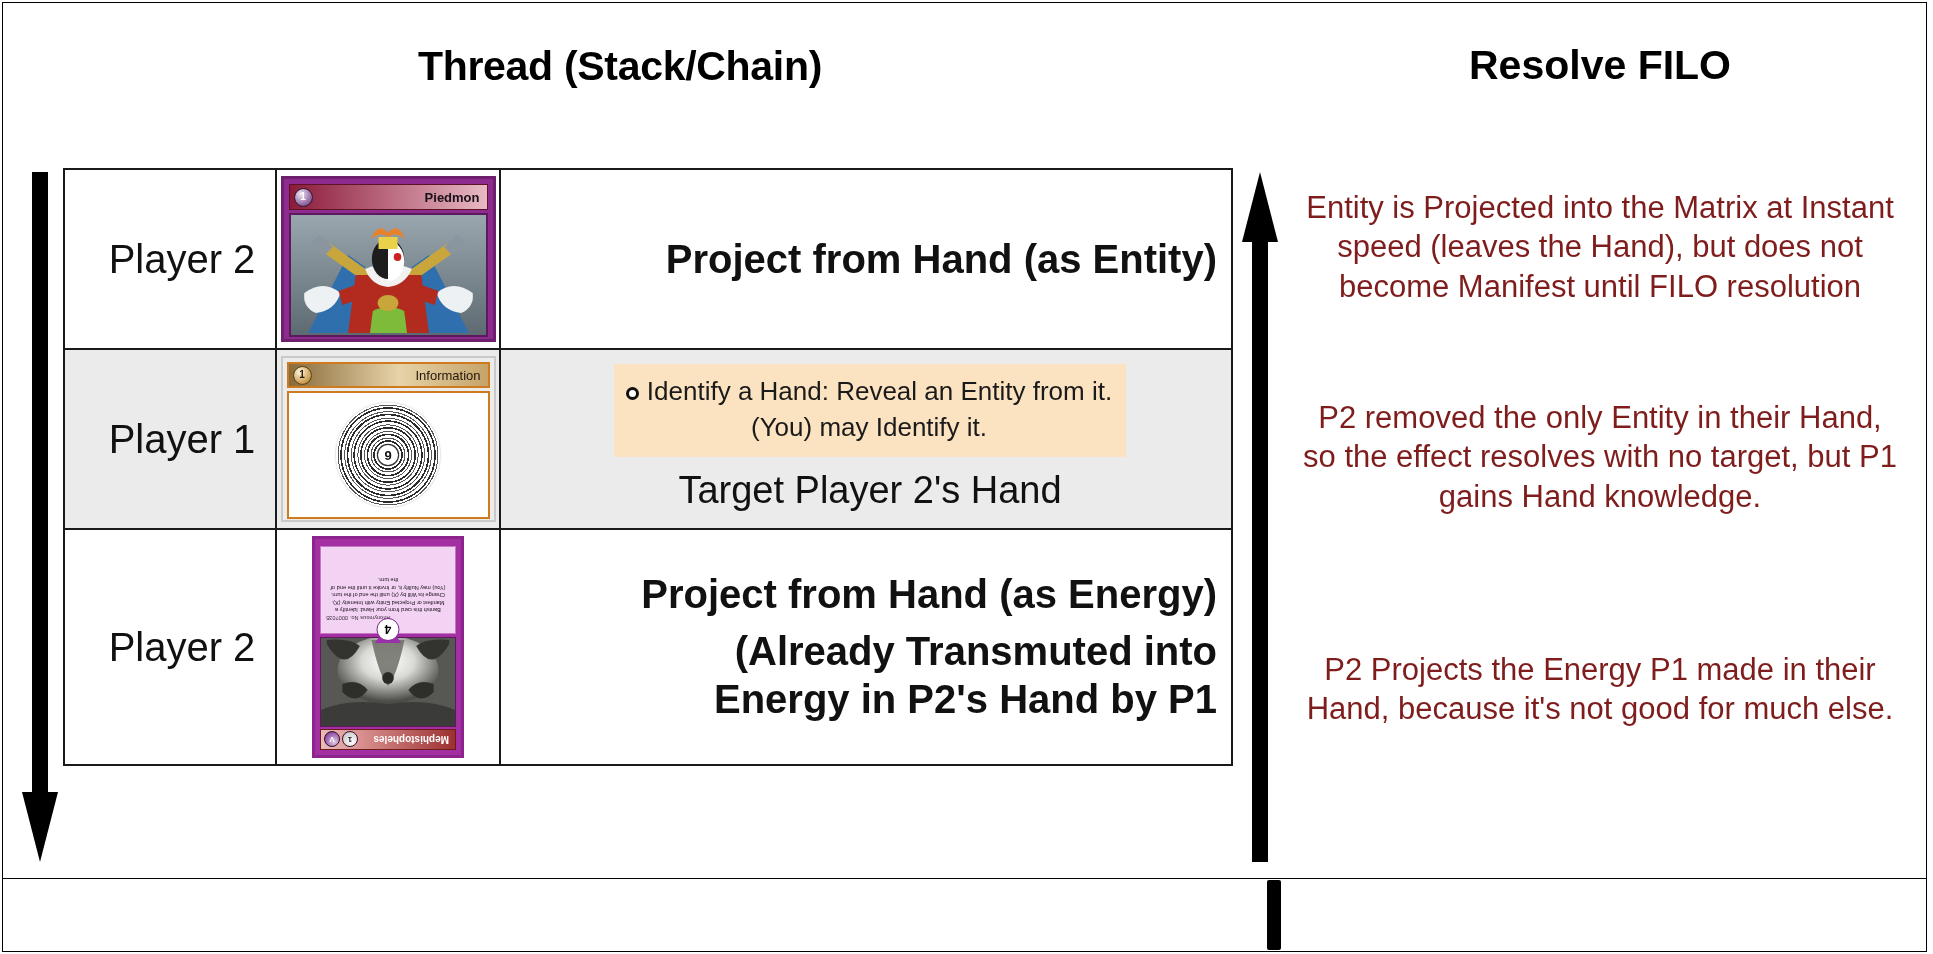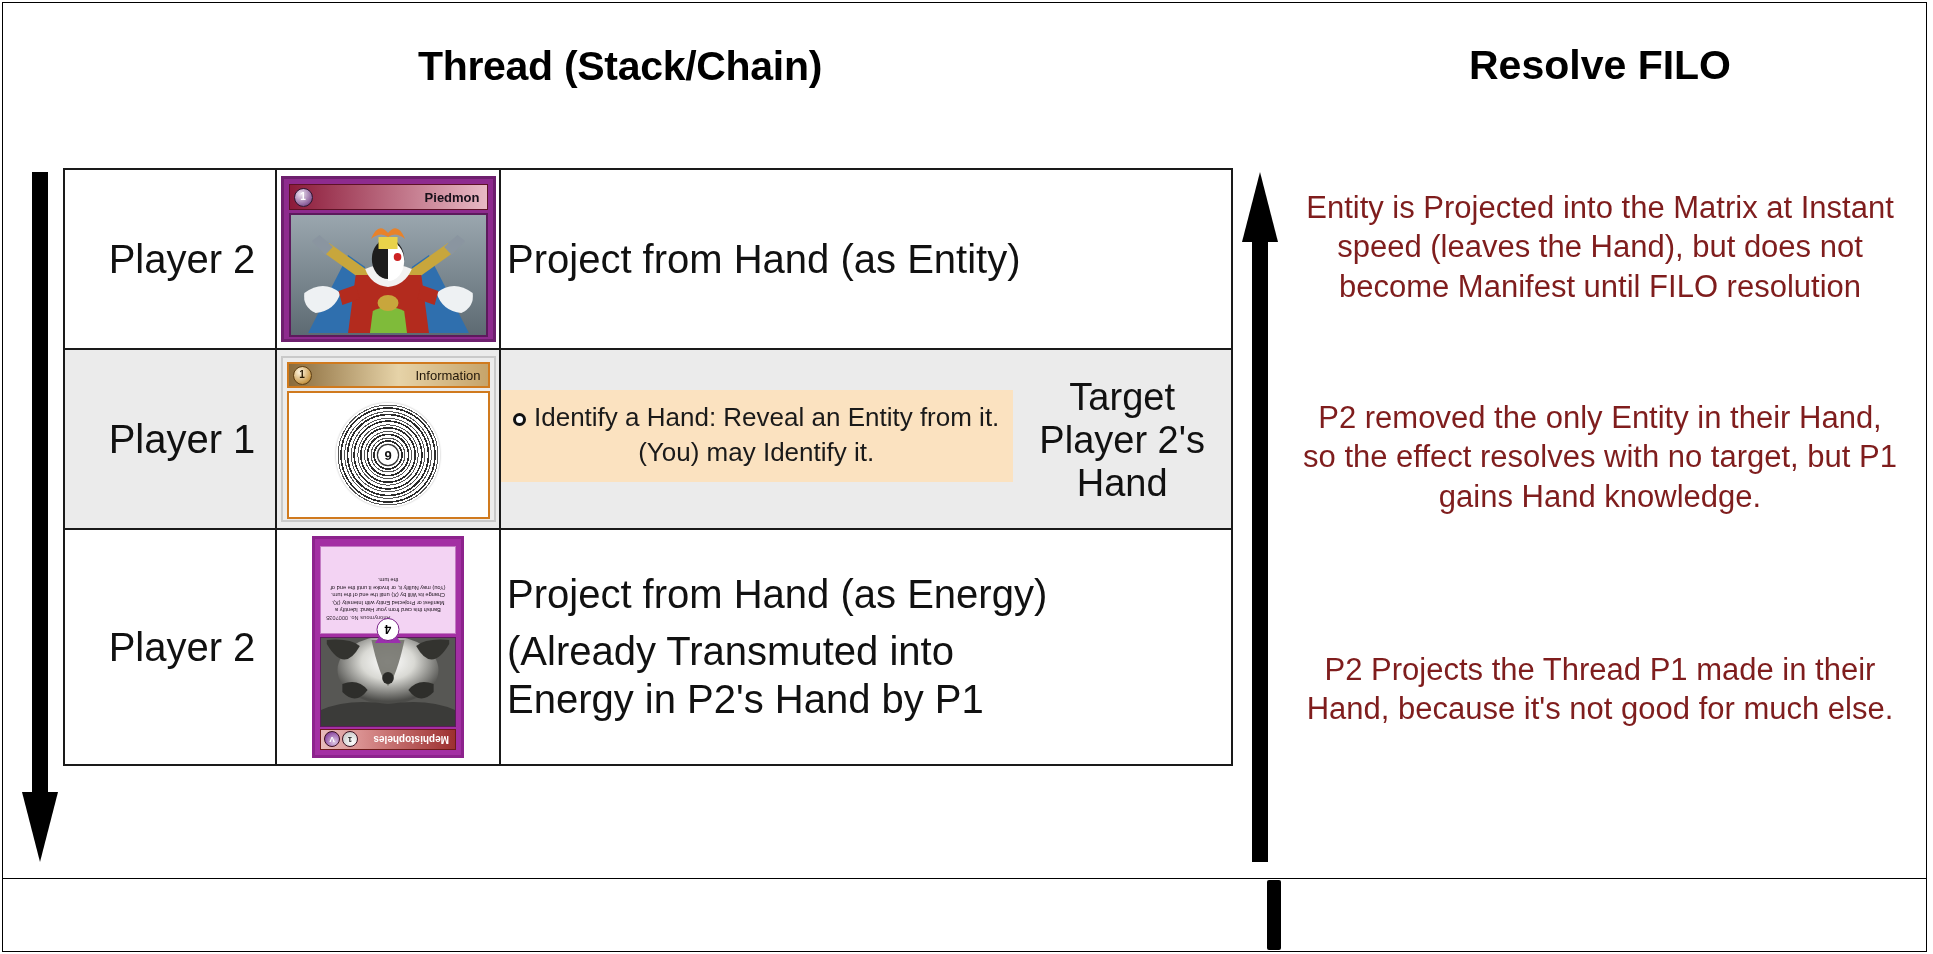--- a/index.html
+++ b/index.html
@@ -110,23 +110,24 @@
   .player-label {
     font-size: 40px;
     color: #111;
     text-align: center;
     white-space: nowrap;
     margin-left: 24px;
   }
   .action-text {
     font-size: 40px;
     color: #111;
-    text-align: left;
+    text-align: right;
     line-height: 1.22;
-    padding: 4px 6px;
+    padding: 4px 14px;
+    font-weight: bold;
   }
   .action-sub {
     font-size: 38px;
     color: #111;
     text-align: center;
     padding: 4px 6px;
   }
   .cell-card-wrap {
     display: flex;
     align-items: center;
@@ -376,24 +377,24 @@
     width: 13px; height: 13px;
     border-radius: 50%;
     border: 3.5px solid #111;
     background: #fff;
     vertical-align: middle;
     margin-right: 8px;
     box-sizing: border-box;
   }
   .effect-cell-inner {
     display: flex;
-    flex-direction: row;
+    flex-direction: column;
     align-items: center;
     justify-content: flex-end;
-    padding: 8px 0 6px 0;
+    padding: 8px 0 6px 8px;
   }
 
   
   .note {
     position: absolute;
     width: 600px;
     left: 1300px;
     font-size: 31px;
     line-height: 1.27;
     color: #7f1d1d;
@@ -555,13 +556,13 @@
         <div class="action-text">Project from Hand (as Energy)</div>
         <div class="action-text" style="white-space:pre-line;">(Already Transmuted into
 Energy in P2's Hand by P1</div>
       </td>
     </tr>
   </tbody>
 </table>
 
 <div class="note" id="note-1">Entity is Projected into the Matrix at Instant speed (leaves the Hand), but does not become Manifest until FILO resolution</div>
 <div class="note" id="note-2">P2 removed the only Entity in their Hand, so the effect resolves with no target, but P1 gains Hand knowledge.</div>
-<div class="note" id="note-3">P2 Projects the Thread P1 made in their Hand, because it's not good for much else.</div>
+<div class="note" id="note-3">P2 Projects the Energy P1 made in their Hand, because it's not good for much else.</div>
 
 </body></html>

